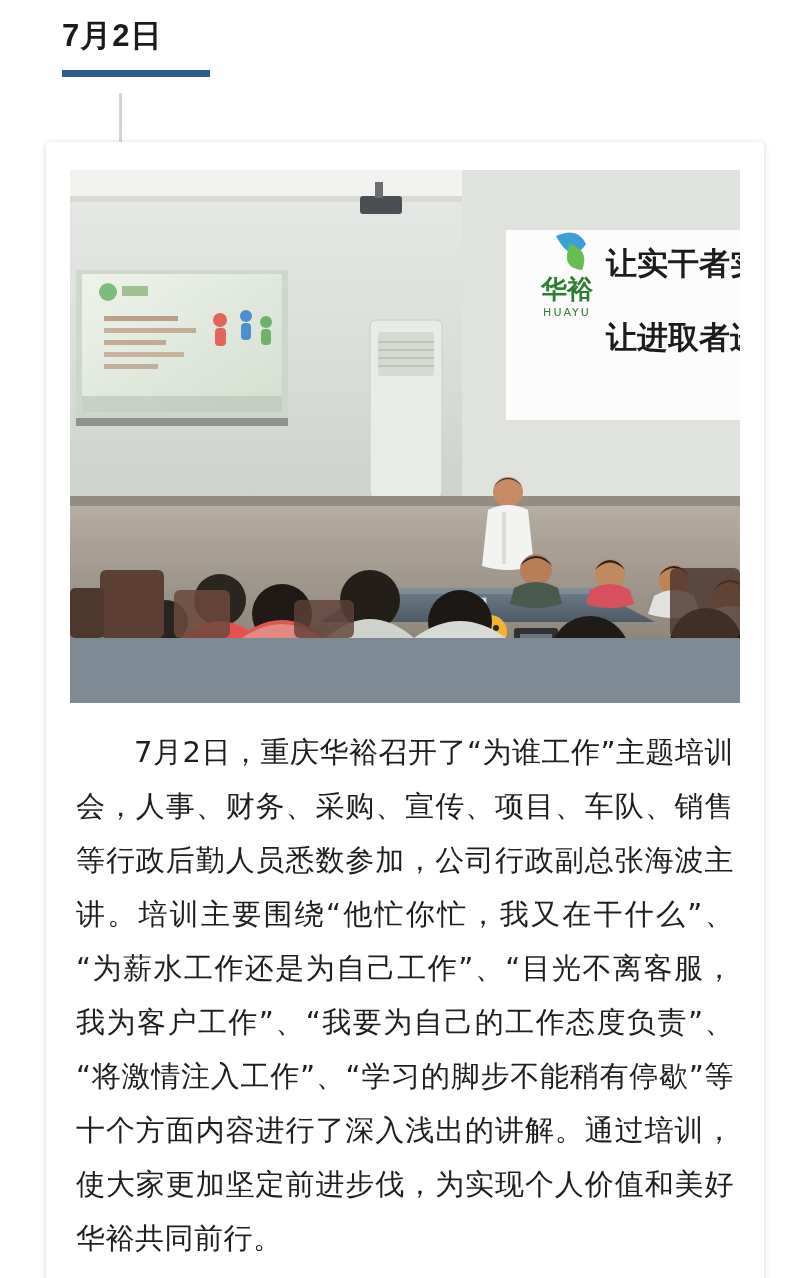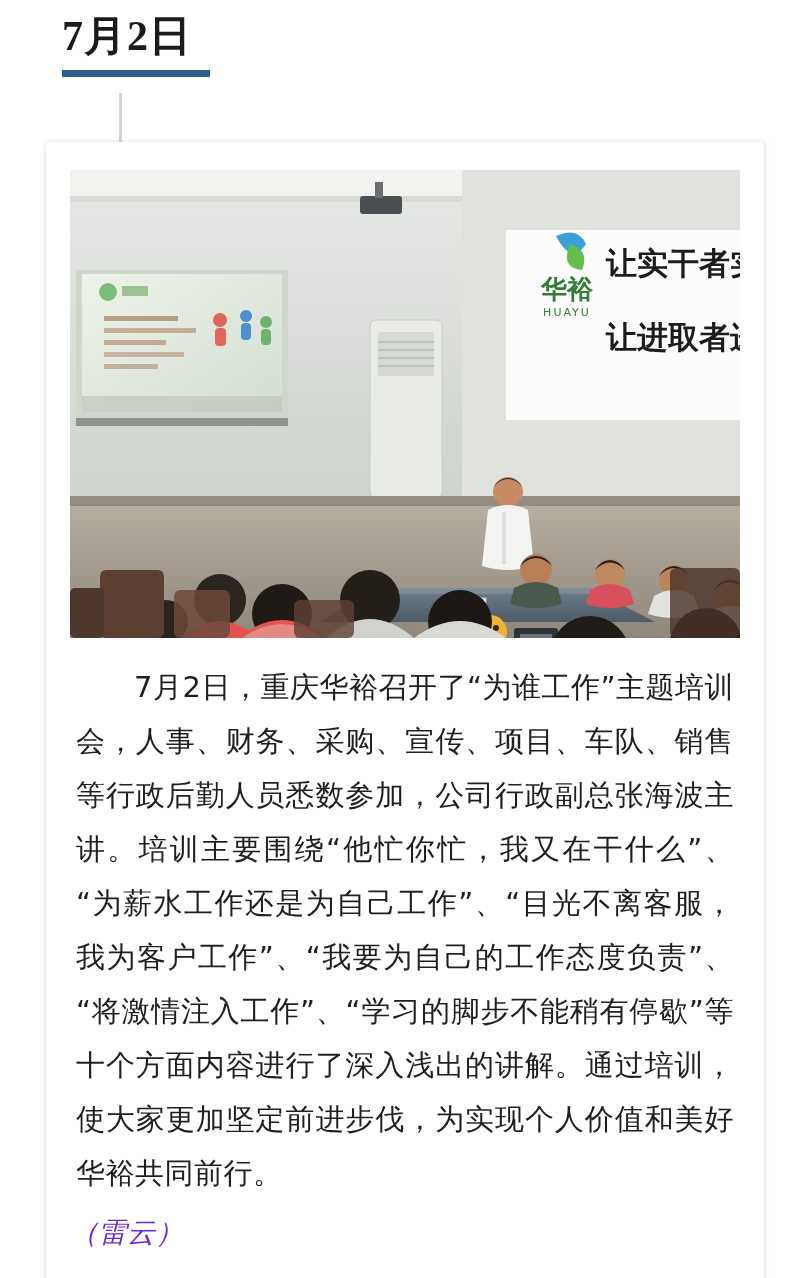--- a/index.html
+++ b/index.html
@@ -18,27 +18,26 @@
   }
 
   
   .date-block {
     position: absolute;
     left: 62px;
     top: 14px;
     width: 150px;
   }
   .date-title {
-    font-size: 42px;
+    font-size: 31px;
     line-height: 44px;
     font-weight: 700;
     color: #1b1b1b;
     letter-spacing: 1px;
     white-space: nowrap;
-    font-family: Liberation Serif, serif;
   }
   .date-underline {
     margin-top: 12px;
     width: 148px;
     height: 7px;
     background: #2e5f8a;
   }
 
   
   .connector {
@@ -60,21 +59,21 @@
     background: #ffffff;
     border-radius: 3px;
     box-shadow: 0 1px 6px rgba(0,0,0,0.16), 0 0 1px rgba(0,0,0,0.10);
     padding: 28px 24px 30px 24px;
   }
 
   
   .photo {
     position: relative;
     width: 670px;
-    height: 468px;
+    height: 533px;
     overflow: hidden;
     background: #7d8a93;
   }
   .photo svg { display: block; }
 
   
   .article {
     margin-top: 22px;
     font-size: 29px;
     line-height: 54px;

